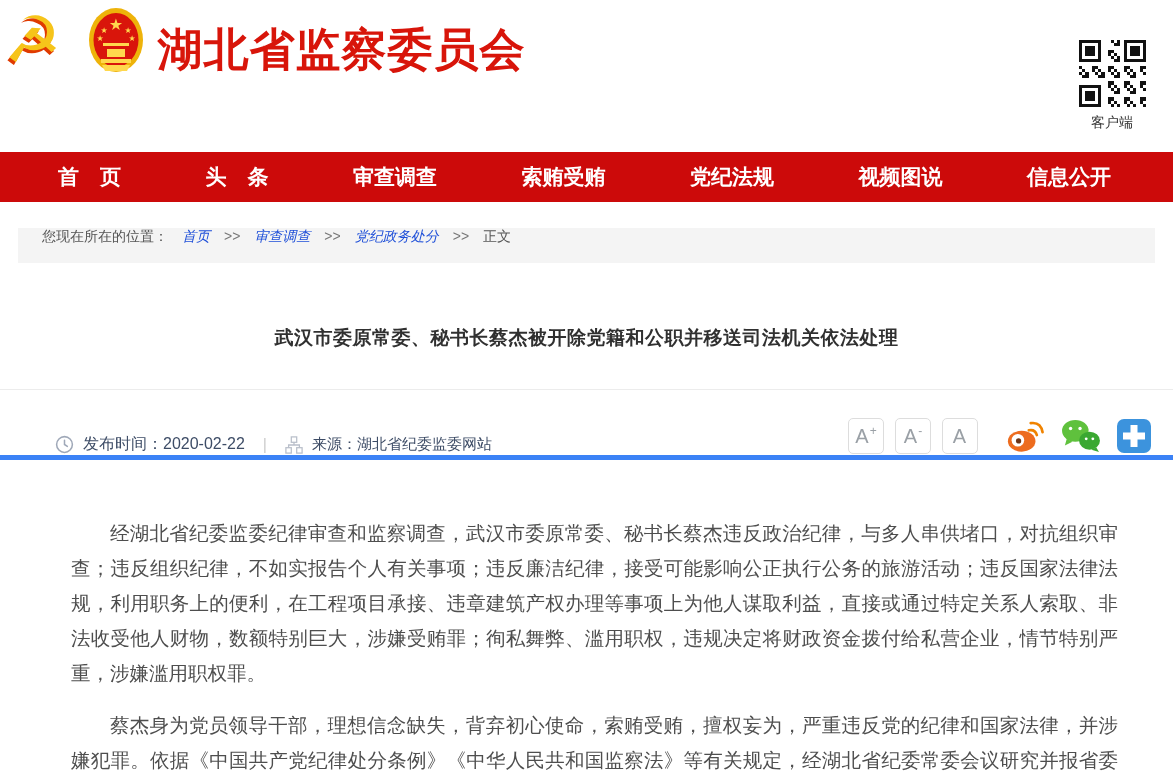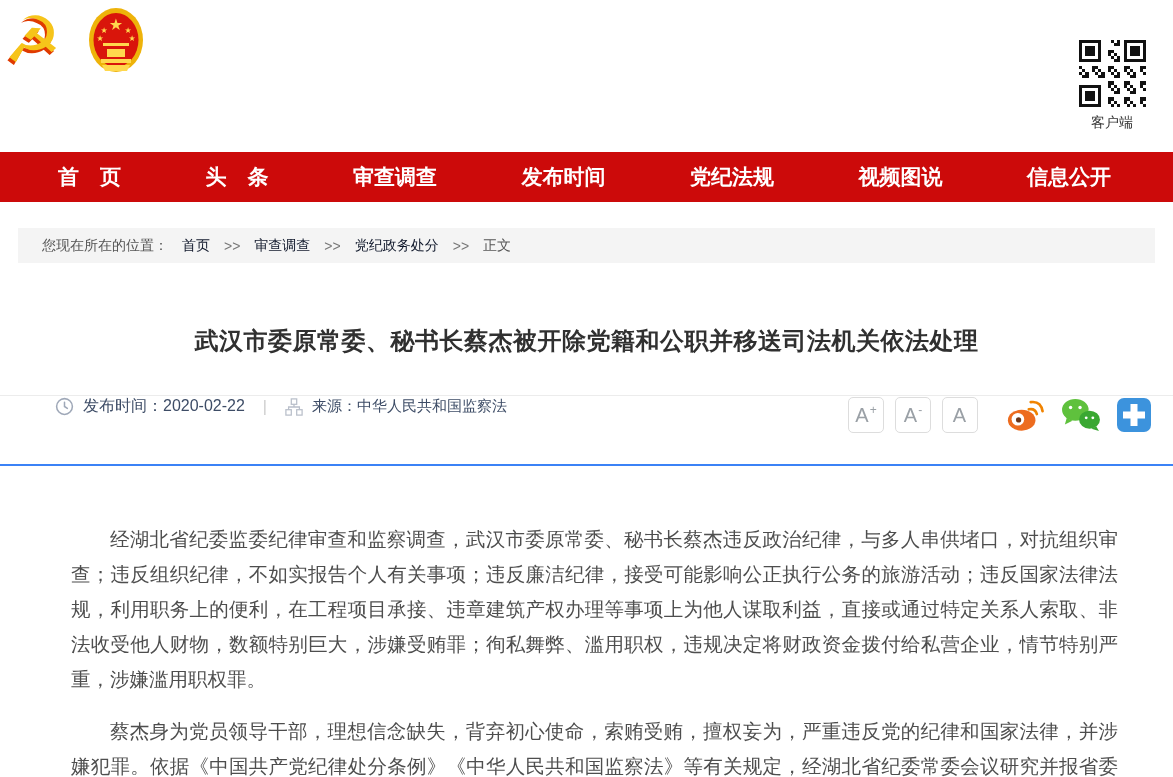--- a/index.html
+++ b/index.html
@@ -61,46 +61,45 @@
     text-decoration: none;
     white-space: nowrap;
   }
 
   
   .breadcrumb {
     margin: 26px 18px 0 18px;
     height: 35px;
     background: var(--breadcrumb-bg, #f4f4f4);
     display: flex;
-    align-items: center;
     padding: 0 24px;
     font-size: 14px;
     color: #555;
   }
   .breadcrumb .piece { margin-right: 14px; white-space: nowrap; }
-  .breadcrumb a.piece { color: #0f172a; text-decoration: none; }
+  .breadcrumb a.piece { color: #1d4ed8; text-decoration: none; font-style: italic; }
   .breadcrumb .sep { color: #777; margin-right: 14px; }
 
   
   .article-title {
     margin-top: 62px;
     text-align: center;
-    font-size: 24px;
+    font-size: 19px;
     font-weight: bold;
     color: #303030;
     letter-spacing: 0.5px;
   }
   .hr { border: 0; border-top: 1px solid #ececec; margin-top: 38px; }
 
   .meta-row {
     height: 70px;
     display: flex;
-    align-items: flex-start;
+    align-items: flex-end;
     padding: 0 14px 0 55px;
-    border-bottom: 2px solid #3b82f6;
+    border-bottom: 5px solid #3b82f6;
   }
   .meta-left { display: flex; align-items: center; color: var(--meta-text, #3d4c66); }
   .meta-left .icon { display: flex; align-items: center; margin-right: 9px; }
   .meta-time { font-size: 16px; }
   .meta-divider { color: #ccc; margin: 0 18px; font-size: 16px; }
   .meta-source { font-size: 15px; }
 
   .meta-right { margin-left: auto; display: flex; align-items: center; }
   .fontbtn {
     width: 36px; height: 36px;
@@ -139,20 +138,21 @@
       <text x="17" y="27" font-size="8" text-anchor="middle" fill="#ffd84d">★</text>
       <text x="41" y="27" font-size="8" text-anchor="middle" fill="#ffd84d">★</text>
       <text x="13" y="35" font-size="8" text-anchor="middle" fill="#ffd84d">★</text>
       <text x="45" y="35" font-size="8" text-anchor="middle" fill="#ffd84d">★</text>
       <rect x="16" y="37" width="26" height="3" fill="#ffd84d"></rect>
       <rect x="20" y="43" width="18" height="8" fill="#ffd84d"></rect>
       <rect x="14" y="53" width="30" height="4" fill="#ffd84d"></rect>
       <path d="M18 65 h22 l3 -6 h-28 z" fill="#ffd84d"></path>
     </svg>
   </div>
+  <div class="site-title">湖北省监察委员会</div>
   <div class="qr-block">
     <div class="qr-code"><svg width="67" height="67" viewBox="0 0 63 63" fill="#111" shape-rendering="crispEdges">
           <rect width="63" height="63" fill="#fff"></rect>
           <rect x="0" y="0" width="21" height="21"></rect>
           <rect x="3" y="3" width="15" height="15" fill="#fff"></rect>
           <rect x="6" y="6" width="9" height="9" fill="#111"></rect>
           <rect x="42" y="0" width="21" height="21"></rect>
           <rect x="45" y="3" width="15" height="15" fill="#fff"></rect>
           <rect x="48" y="6" width="9" height="9" fill="#111"></rect>
           <rect x="0" y="42" width="21" height="21"></rect>
@@ -242,21 +242,21 @@
           <rect x="60" y="60" width="3" height="3"></rect>
         </svg></div>
     <div class="qr-label">客户端</div>
   </div>
 </header>
 
 <nav class="nav">
   <a href="#">首　页</a>
   <a href="#">头　条</a>
   <a href="#">审查调查</a>
-  <a href="#">发布时间</a>
+  <a href="#">索贿受贿</a>
   <a href="#">党纪法规</a>
   <a href="#">视频图说</a>
   <a href="#">信息公开</a>
 </nav>
 
 <div class="breadcrumb">
   <span class="piece">您现在所在的位置：</span>
   <a href="#" class="piece">首页</a>
   <span class="sep">&gt;&gt;</span>
   <a href="#" class="piece">审查调查</a>
@@ -281,21 +281,21 @@
       <span class="meta-time">发布时间：2020-02-22</span>
       <span class="meta-divider">|</span>
       <span class="icon">
         <svg width="18" height="18" viewBox="0 0 20 20" fill="none" stroke="#b9bfca" stroke-width="1.4">
           <rect x="7" y="1" width="6" height="6"></rect>
           <rect x="1" y="13" width="6" height="6"></rect>
           <rect x="13" y="13" width="6" height="6"></rect>
           <path d="M10 7 v3 M4 13 v-3 h12 v3"></path>
         </svg>
       </span>
-      <span class="meta-source">来源：中华人民共和国监察法</span>
+      <span class="meta-source">来源：湖北省纪委监委网站</span>
     </div>
 
     <div class="meta-right">
       <button class="fontbtn">
           <span>A</span>
           <sup>+</sup>
         </button>
       <button class="fontbtn">
           <span>A</span>
           <sup>-</sup>

